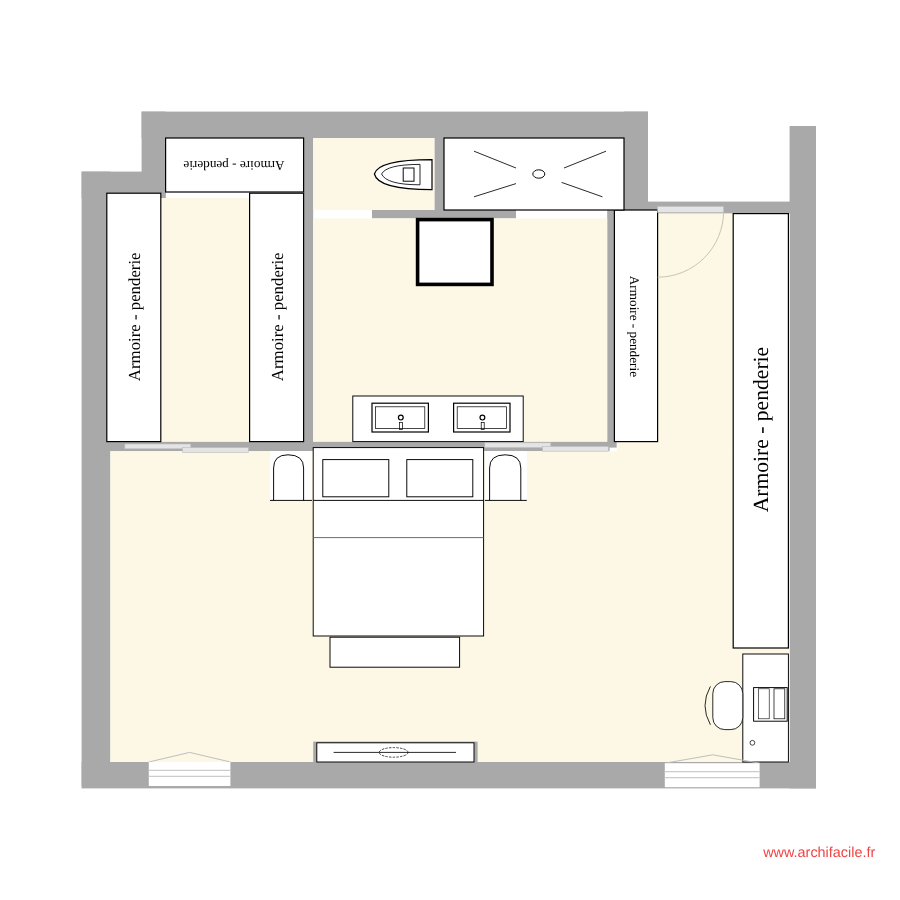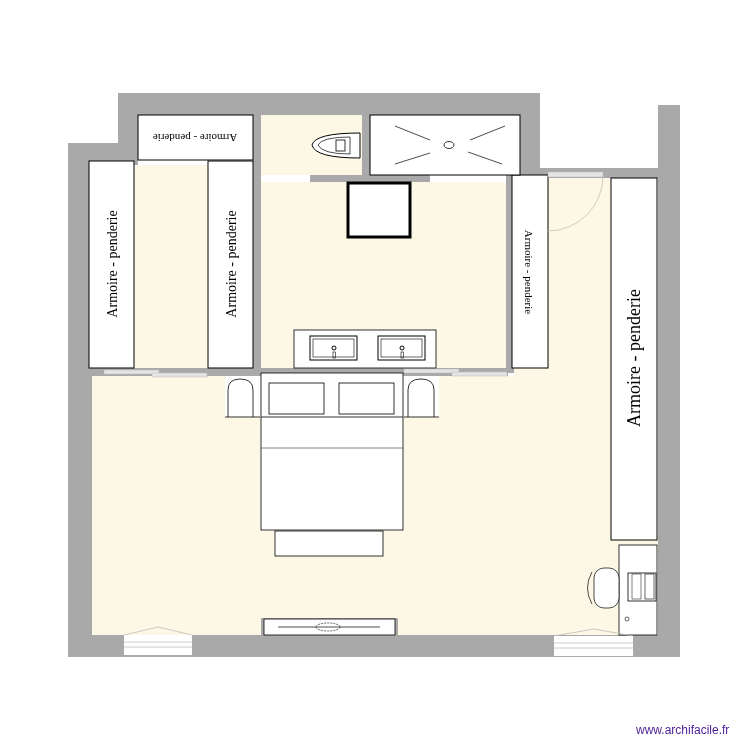--- a/index.html
+++ b/index.html
@@ -1,18 +1,18 @@
 <!DOCTYPE html>
 <html><head>
   <meta charset="utf-8">
   <style>
     html, body { margin:0; padding:0; background:#ffffff; }
     body { width:750px; height:750px; position:relative; overflow:hidden; font-family:"Liberation Serif", serif; }
     svg { position:absolute; left:0; top:0; }
-    .wm { position:absolute; left:636px; top:703px; font-family:"Liberation Sans", sans-serif; font-size:12px; color:#4c1d95;margin-top:20px; }
+    .wm { position:absolute; left:636px; top:703px; font-family:"Liberation Sans", sans-serif; font-size:12px; color:#ef4444; }
   </style>
 </head>
 <body>
 
 <svg width="750" height="750" viewBox="0 0 750 750">
 
   <g>
     <rect x="118" y="93" width="422" height="22" fill="#a9a9a9"></rect>
     <rect x="68" y="143" width="24" height="512" fill="#a9a9a9"></rect>
     <rect x="68" y="143" width="70" height="22" fill="#a9a9a9"></rect>

